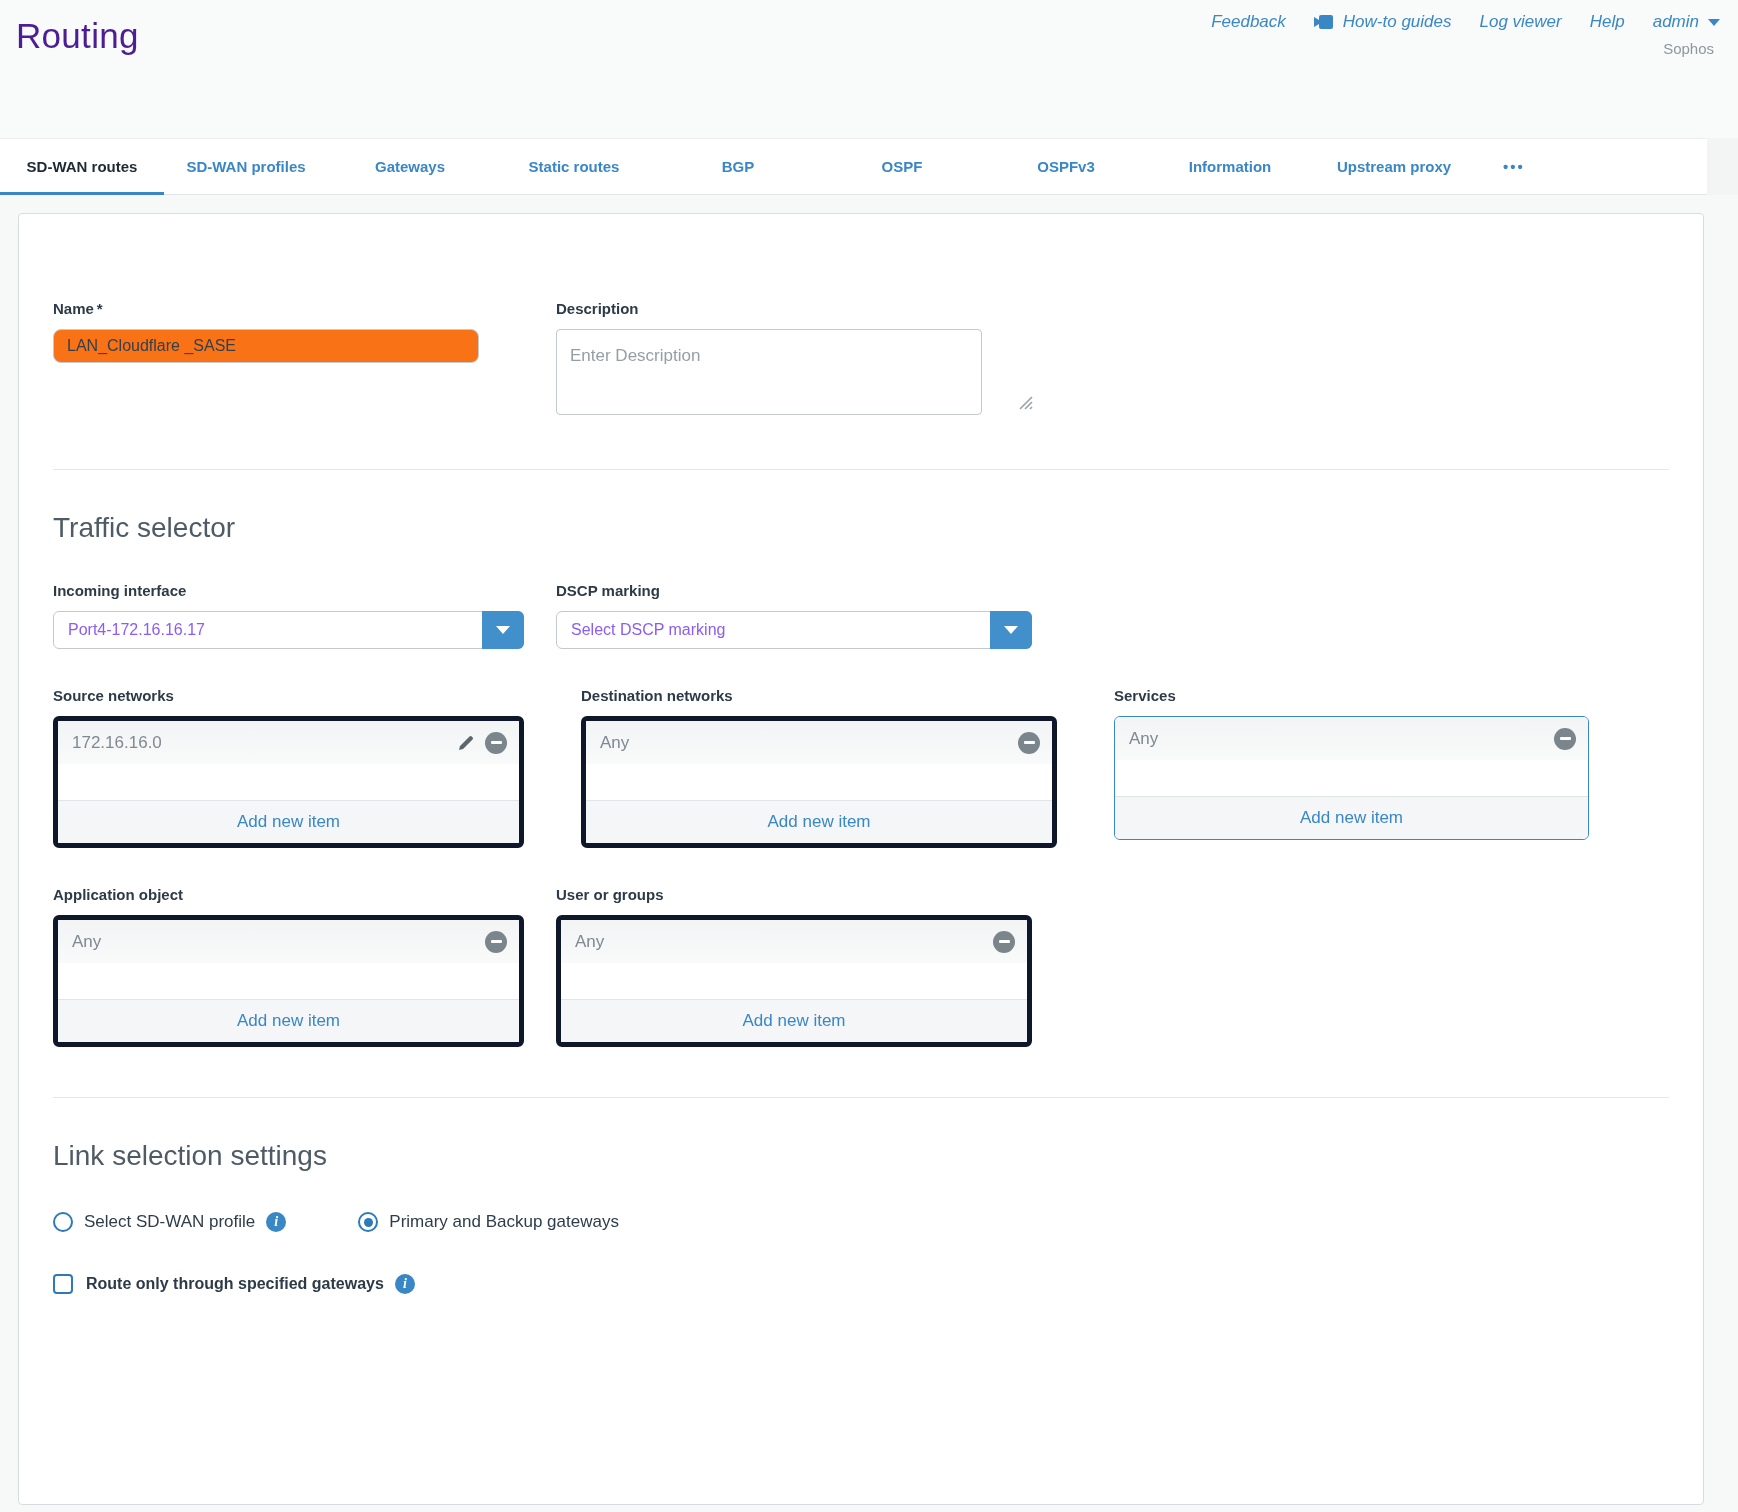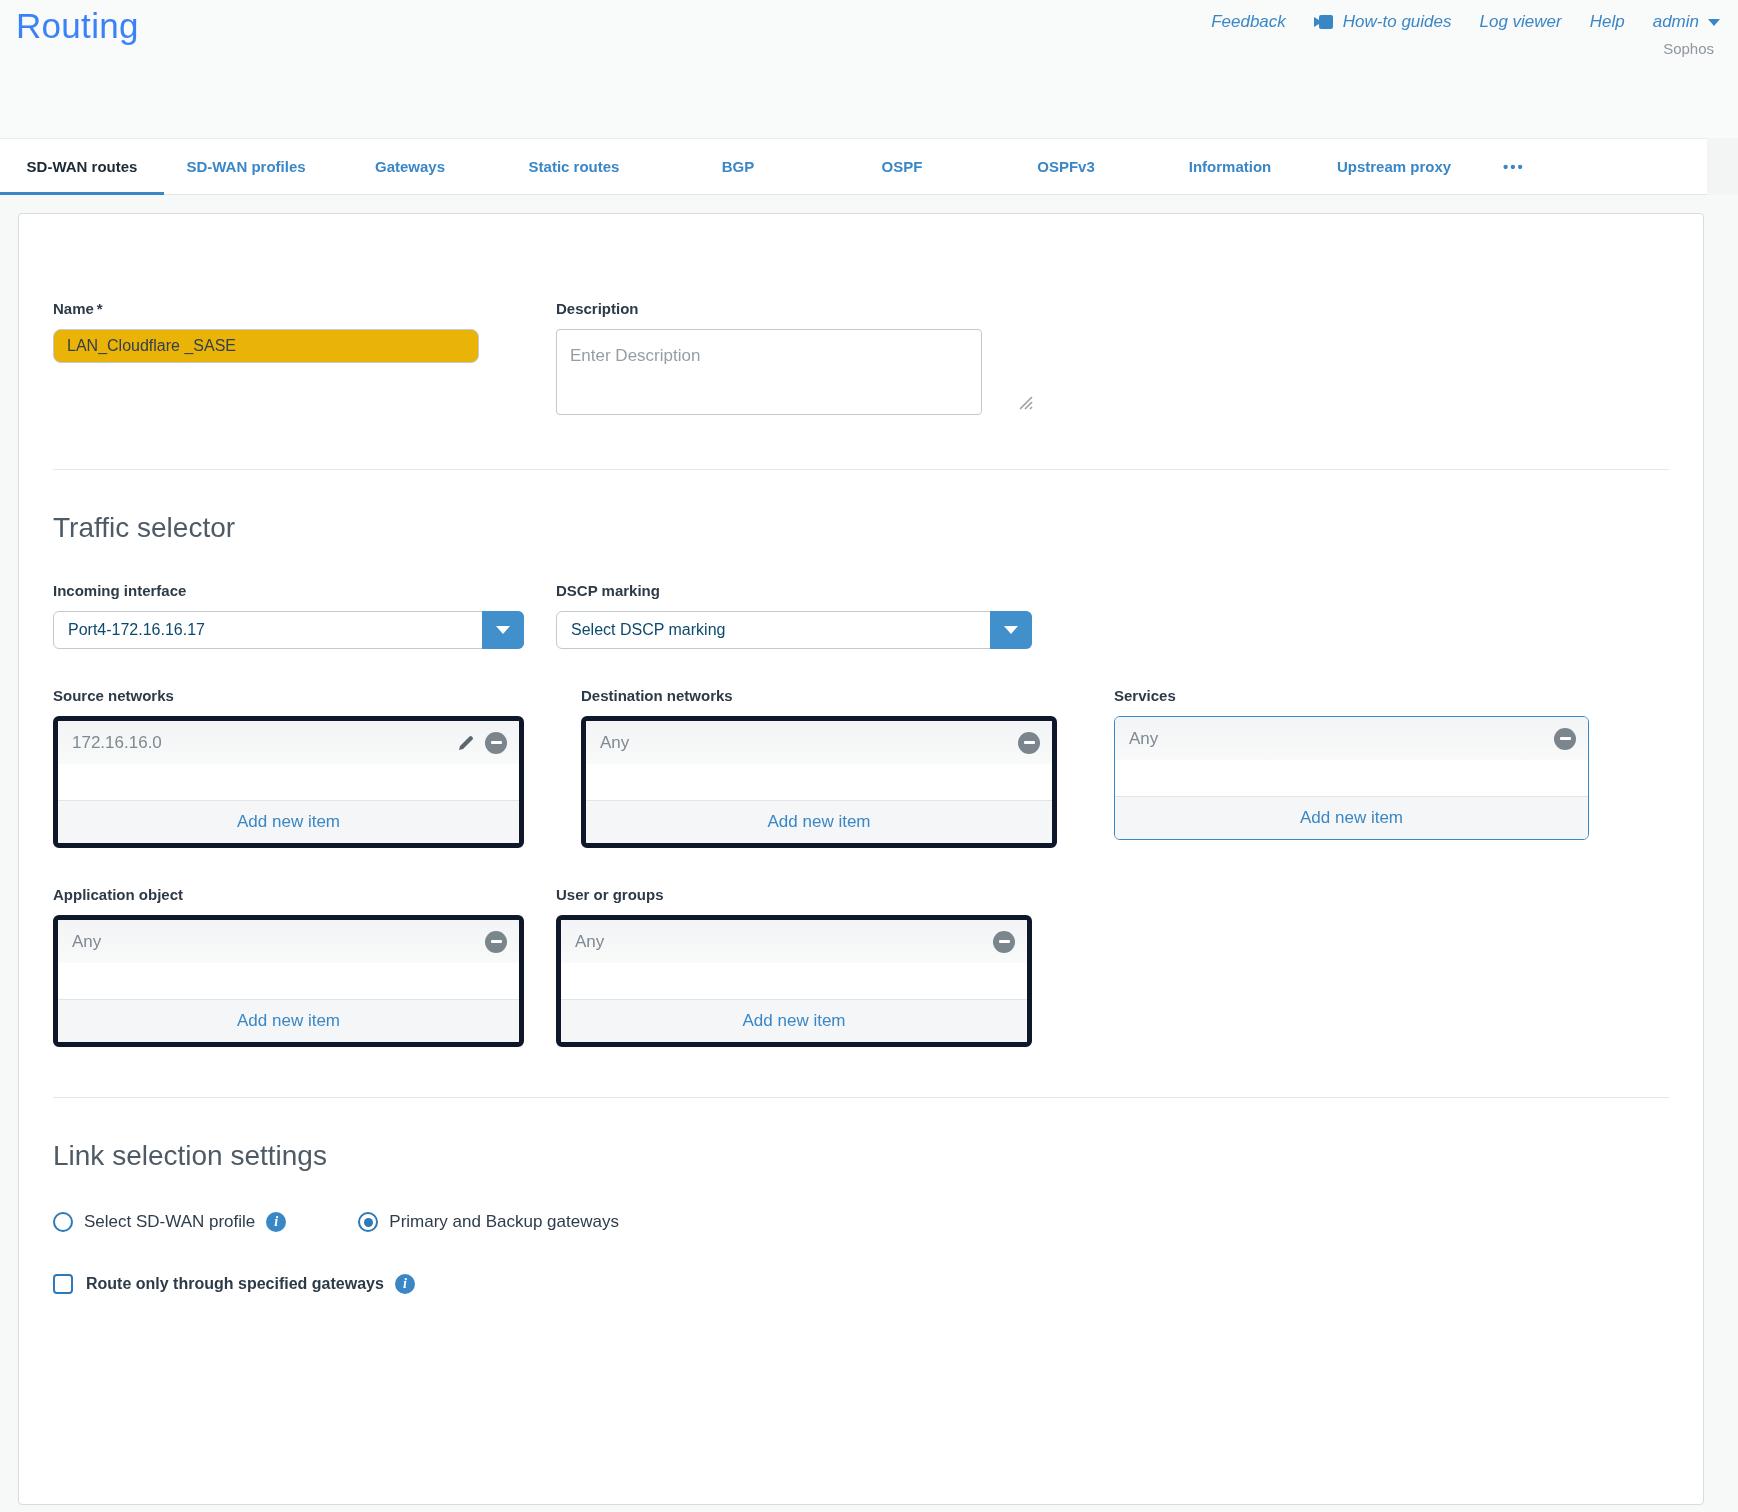--- a/index.html
+++ b/index.html
@@ -7,22 +7,22 @@
   body {
     width:1738px; min-height:1512px;
     background:#f7f8f8;
     font-family:"Liberation Sans", sans-serif;
     color:#2d3b48;
   }
 
   
   .top-header { position:relative; height:138px; background:#f9fafa; }
   .page-title {
-    position:absolute; left:16px; top:6px;
-    font-size:35px; font-weight:300; color:#3b82f6; letter-spacing:.3px;
+    position:absolute; left:16px; top:16px;
+    font-size:35px; font-weight:300; color:#4c1d95; letter-spacing:.3px;
   }
   .header-links {
     position:absolute; top:12px; right:18px;
     display:flex; align-items:center; gap:28px;
     font-size:17px; color:#3a87c6;font-style:italic;
   }
   .header-link { display:flex; align-items:center; gap:7px; cursor:pointer; white-space:nowrap; }
   .admin-caret { width:0; height:0; border-left:6px solid transparent; border-right:6px solid transparent; border-top:7px solid #3a87c6; margin-left:2px; }
   .brand { position:absolute; top:40px; right:24px; font-size:15px; color:#8e979e; }
 
@@ -53,21 +53,21 @@
 
   .field-label { font-size:15px; font-weight:700; color:#2d3b48; margin-bottom:12px; }
   .req { color:#2d3b48; margin-left:3px; }
 
   .grid-2 { display:grid; grid-template-columns:471px 476px; column-gap:57px;gap:32px; }
   .grid-3 { display:grid; grid-template-columns:471px 476px 475px; column-gap:57px; }
 
   .text-input {
     width:426px; height:34px; border:1px solid #c3c9cc; border-radius:8px;
     padding:8px 13px; font-size:16px; color:#33404c; font-family:"Liberation Sans",sans-serif;
-    background:#eab308; outline:none;
+    background:#f97316; outline:none;
   }
   .textarea-wrap { position:relative; width:482px; }
   .textarea {
     width:426px; height:86px; border:1px solid #c3c9cc; border-radius:4px;
     padding:16px 13px; font-size:17px; color:#33404c; font-family:"Liberation Sans",sans-serif;
     resize:none; outline:none;
   }
   .textarea::placeholder { color:#969ea5; }
   .resize-handle { position:absolute; right:5px; bottom:9px; }
 
@@ -75,21 +75,21 @@
 
   .section-heading { margin-top:42px; font-size:28px; font-weight:300; color:#4e5b66; }
 
   .row-gap { margin-top:38px; }
 
   
   .dropdown {
     position:relative; height:38px; background:#fff;
     border:1px solid #c3c9cc; border-radius:6px;
     display:flex; align-items:center; padding-left:14px;
-    font-size:16px; color:#0c4a6e; cursor:pointer;
+    font-size:16px; color:#8b5cf6; cursor:pointer;
   }
   .dd-btn {
     position:absolute; right:-1px; top:-1px; bottom:-1px; width:42px;
     background:#4190cb; border-radius:0 6px 6px 0;
     display:flex; align-items:center; justify-content:center;
   }
   .dd-arrow { width:0; height:0; border-left:7px solid transparent; border-right:7px solid transparent; border-top:8px solid #fff; }
 
   
   .listbox { border:5px solid #0f172a; border-radius:6px; background:#fff; overflow:hidden; }

